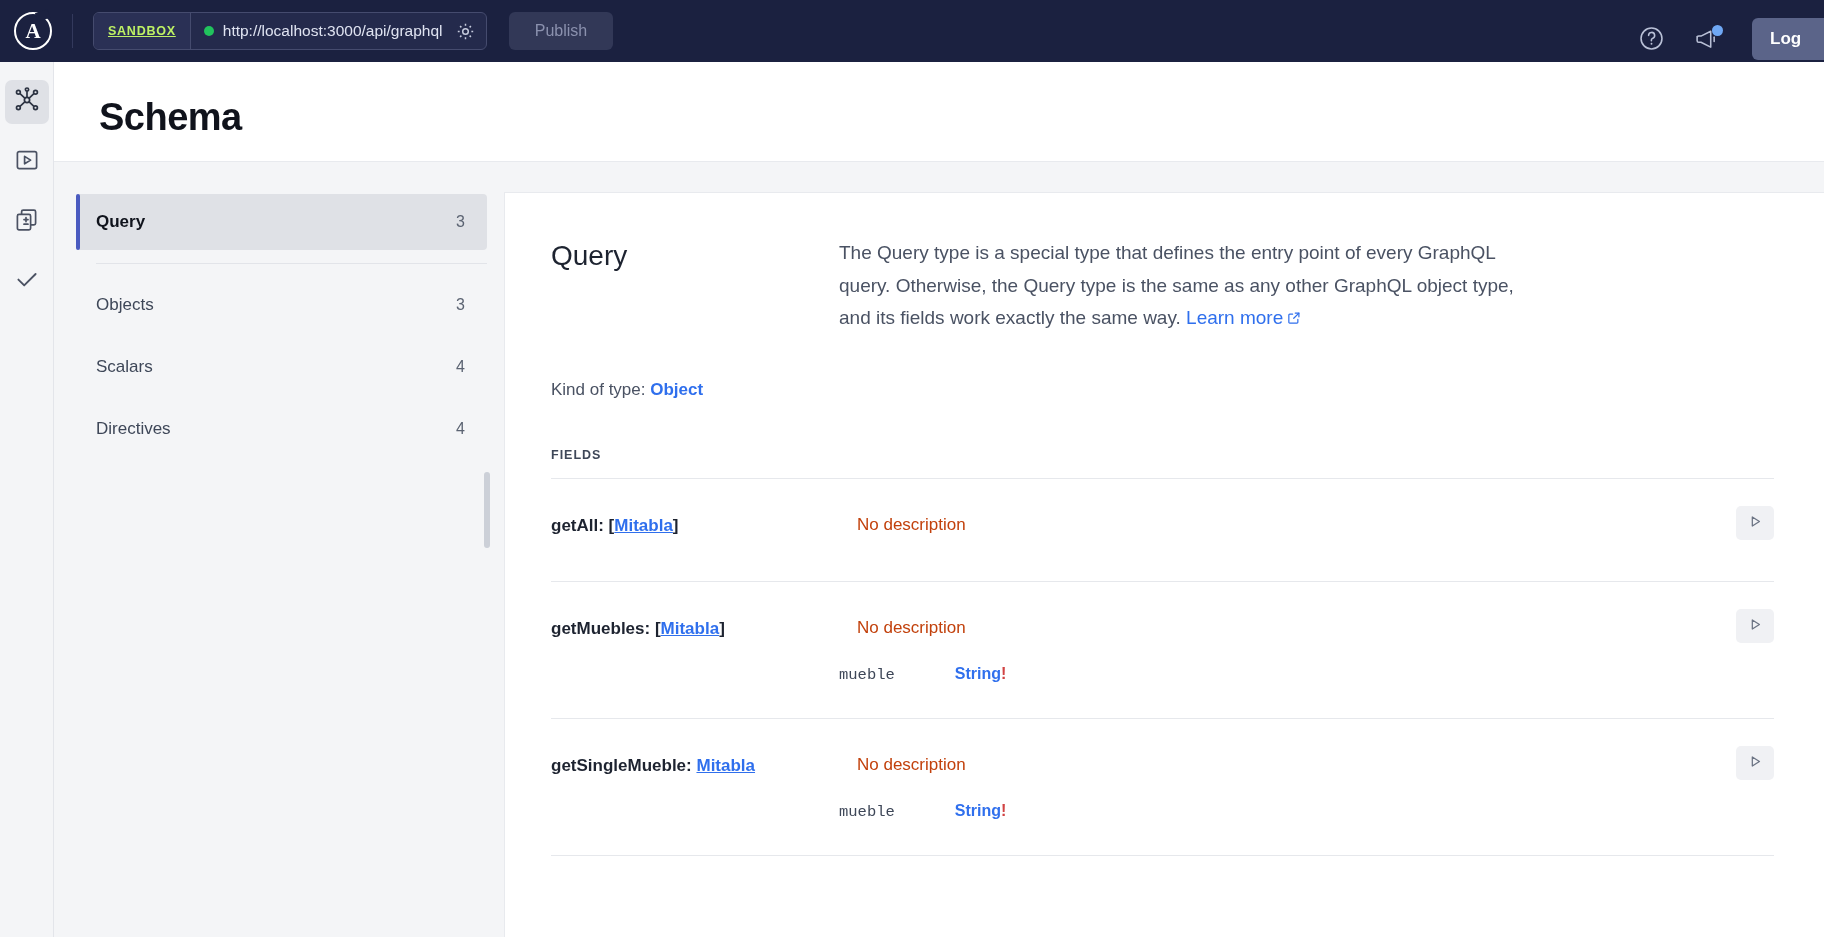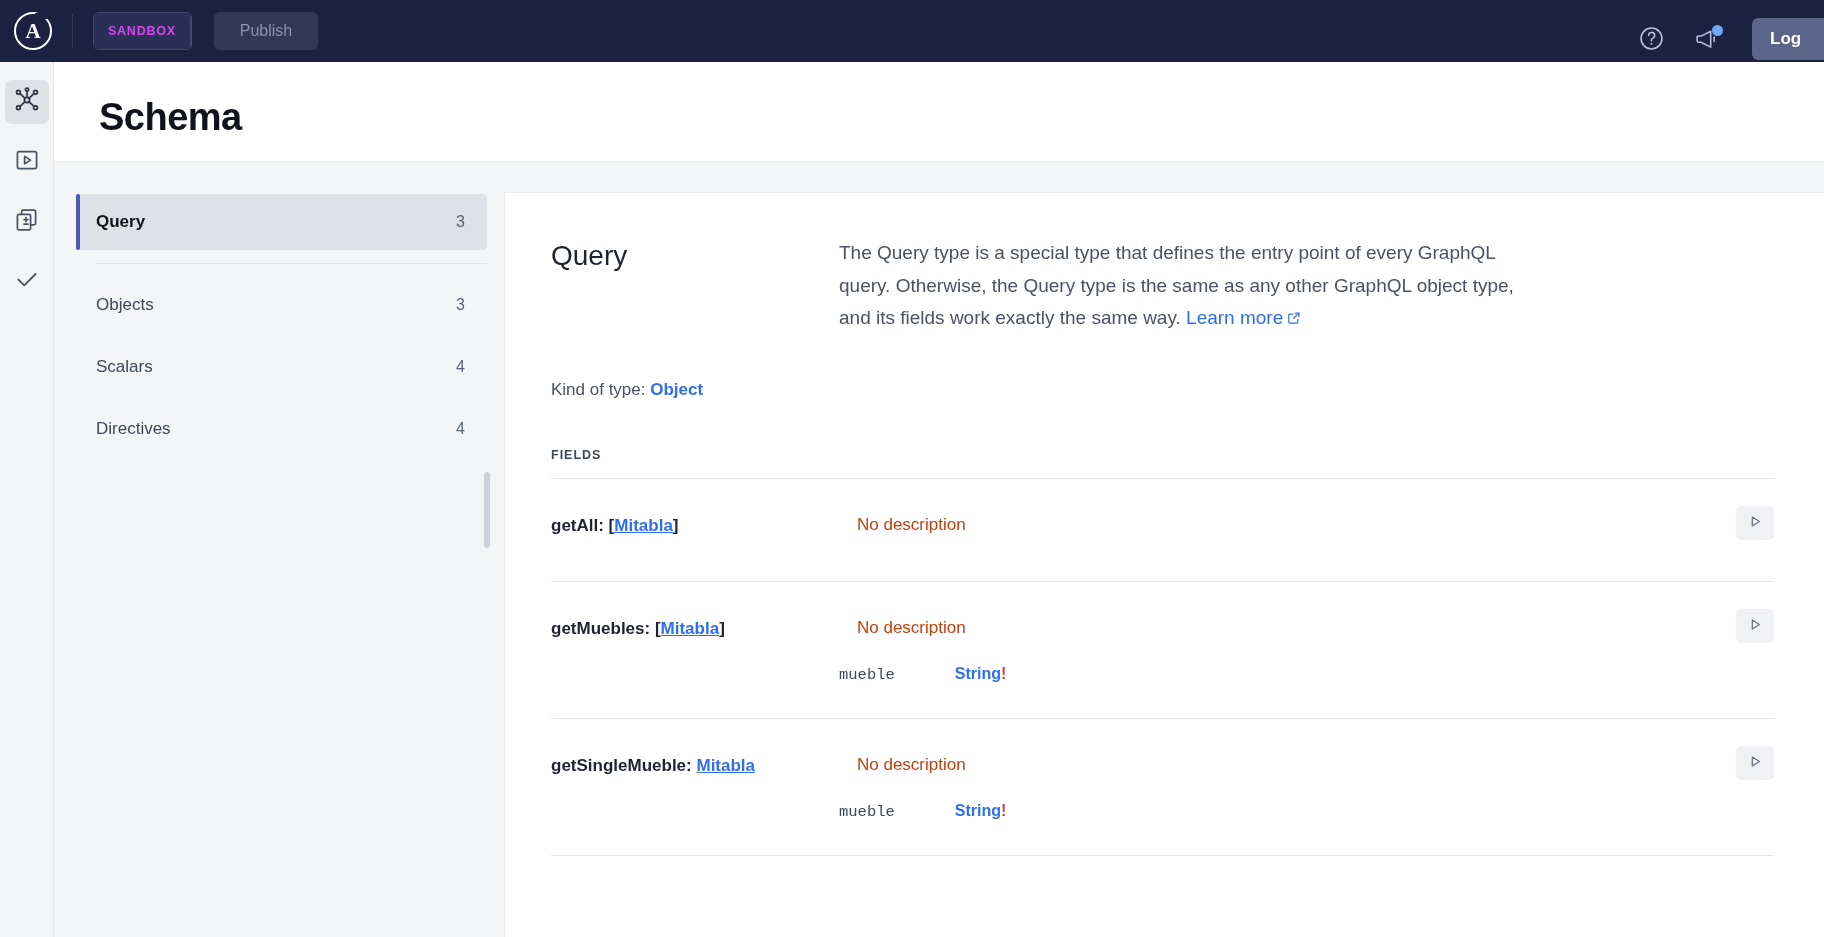--- a/index.html
+++ b/index.html
@@ -46,23 +46,24 @@
     height: 38px;
     border: 1px solid #454b6e;
     border-radius: 6px;
     background: #242a4c;
     overflow: hidden;
   }
   .sandbox-tag {
     padding: 13px 14px; height: 100%;
     display: flex; align-items: center;
     font-size: 12.5px; font-weight: 700; letter-spacing: .06em;
-    color: #d946ef;
+    color: #bef264;
     border-right: 1px solid #454b6e;
     background: #2a3055;
+    text-decoration: underline;
   }
   .url-inner {
     display: flex; align-items: center; gap: 9px;
     padding: 0 6px 0 13px; height: 100%;
   }
   .status-dot {
     width: 10px; height: 10px; border-radius: 50%;
     background: #21c35d; flex: 0 0 auto;
   }
   .url-text {
@@ -271,20 +272,30 @@
   <div class="logo-wrap">
     <div class="logo-circle">
       <span>A</span>
     </div>
   </div>
 
   <div class="topbar-divider"></div>
 
   <div class="url-box">
     <div class="sandbox-tag">SANDBOX</div>
+    <div class="url-inner">
+      <span class="status-dot"></span>
+      <span class="url-text">http://localhost:3000/api/graphql</span>
+      <span class="gear">
+        <svg width="21" height="21" viewBox="0 0 24 24" fill="none" stroke="#c6cbdd" stroke-width="1.7">
+          <circle cx="12" cy="12" r="3.2"></circle>
+          <path d="M12 3.2v2.1M12 18.7v2.1M3.2 12h2.1M18.7 12h2.1M5.8 5.8l1.5 1.5M16.7 16.7l1.5 1.5M18.2 5.8l-1.5 1.5M7.3 16.7l-1.5 1.5"></path>
+        </svg>
+      </span>
+    </div>
   </div>
 
   <button class="publish-btn">Publish</button>
 
   <div class="topbar-right">
     <span class="help-icon">
       <svg width="27" height="27" viewBox="0 0 24 24" fill="none" stroke="#b9c0d6" stroke-width="1.4">
         <circle cx="12" cy="12" r="9.3"></circle>
         <path d="M9.4 9.2a2.7 2.7 0 1 1 3.4 2.7c-.7.25-.9.8-.9 1.5v.5" stroke-linecap="round"></path>
         <circle cx="12" cy="16.6" r=".85" fill="#b9c0d6" stroke="none"></circle>

